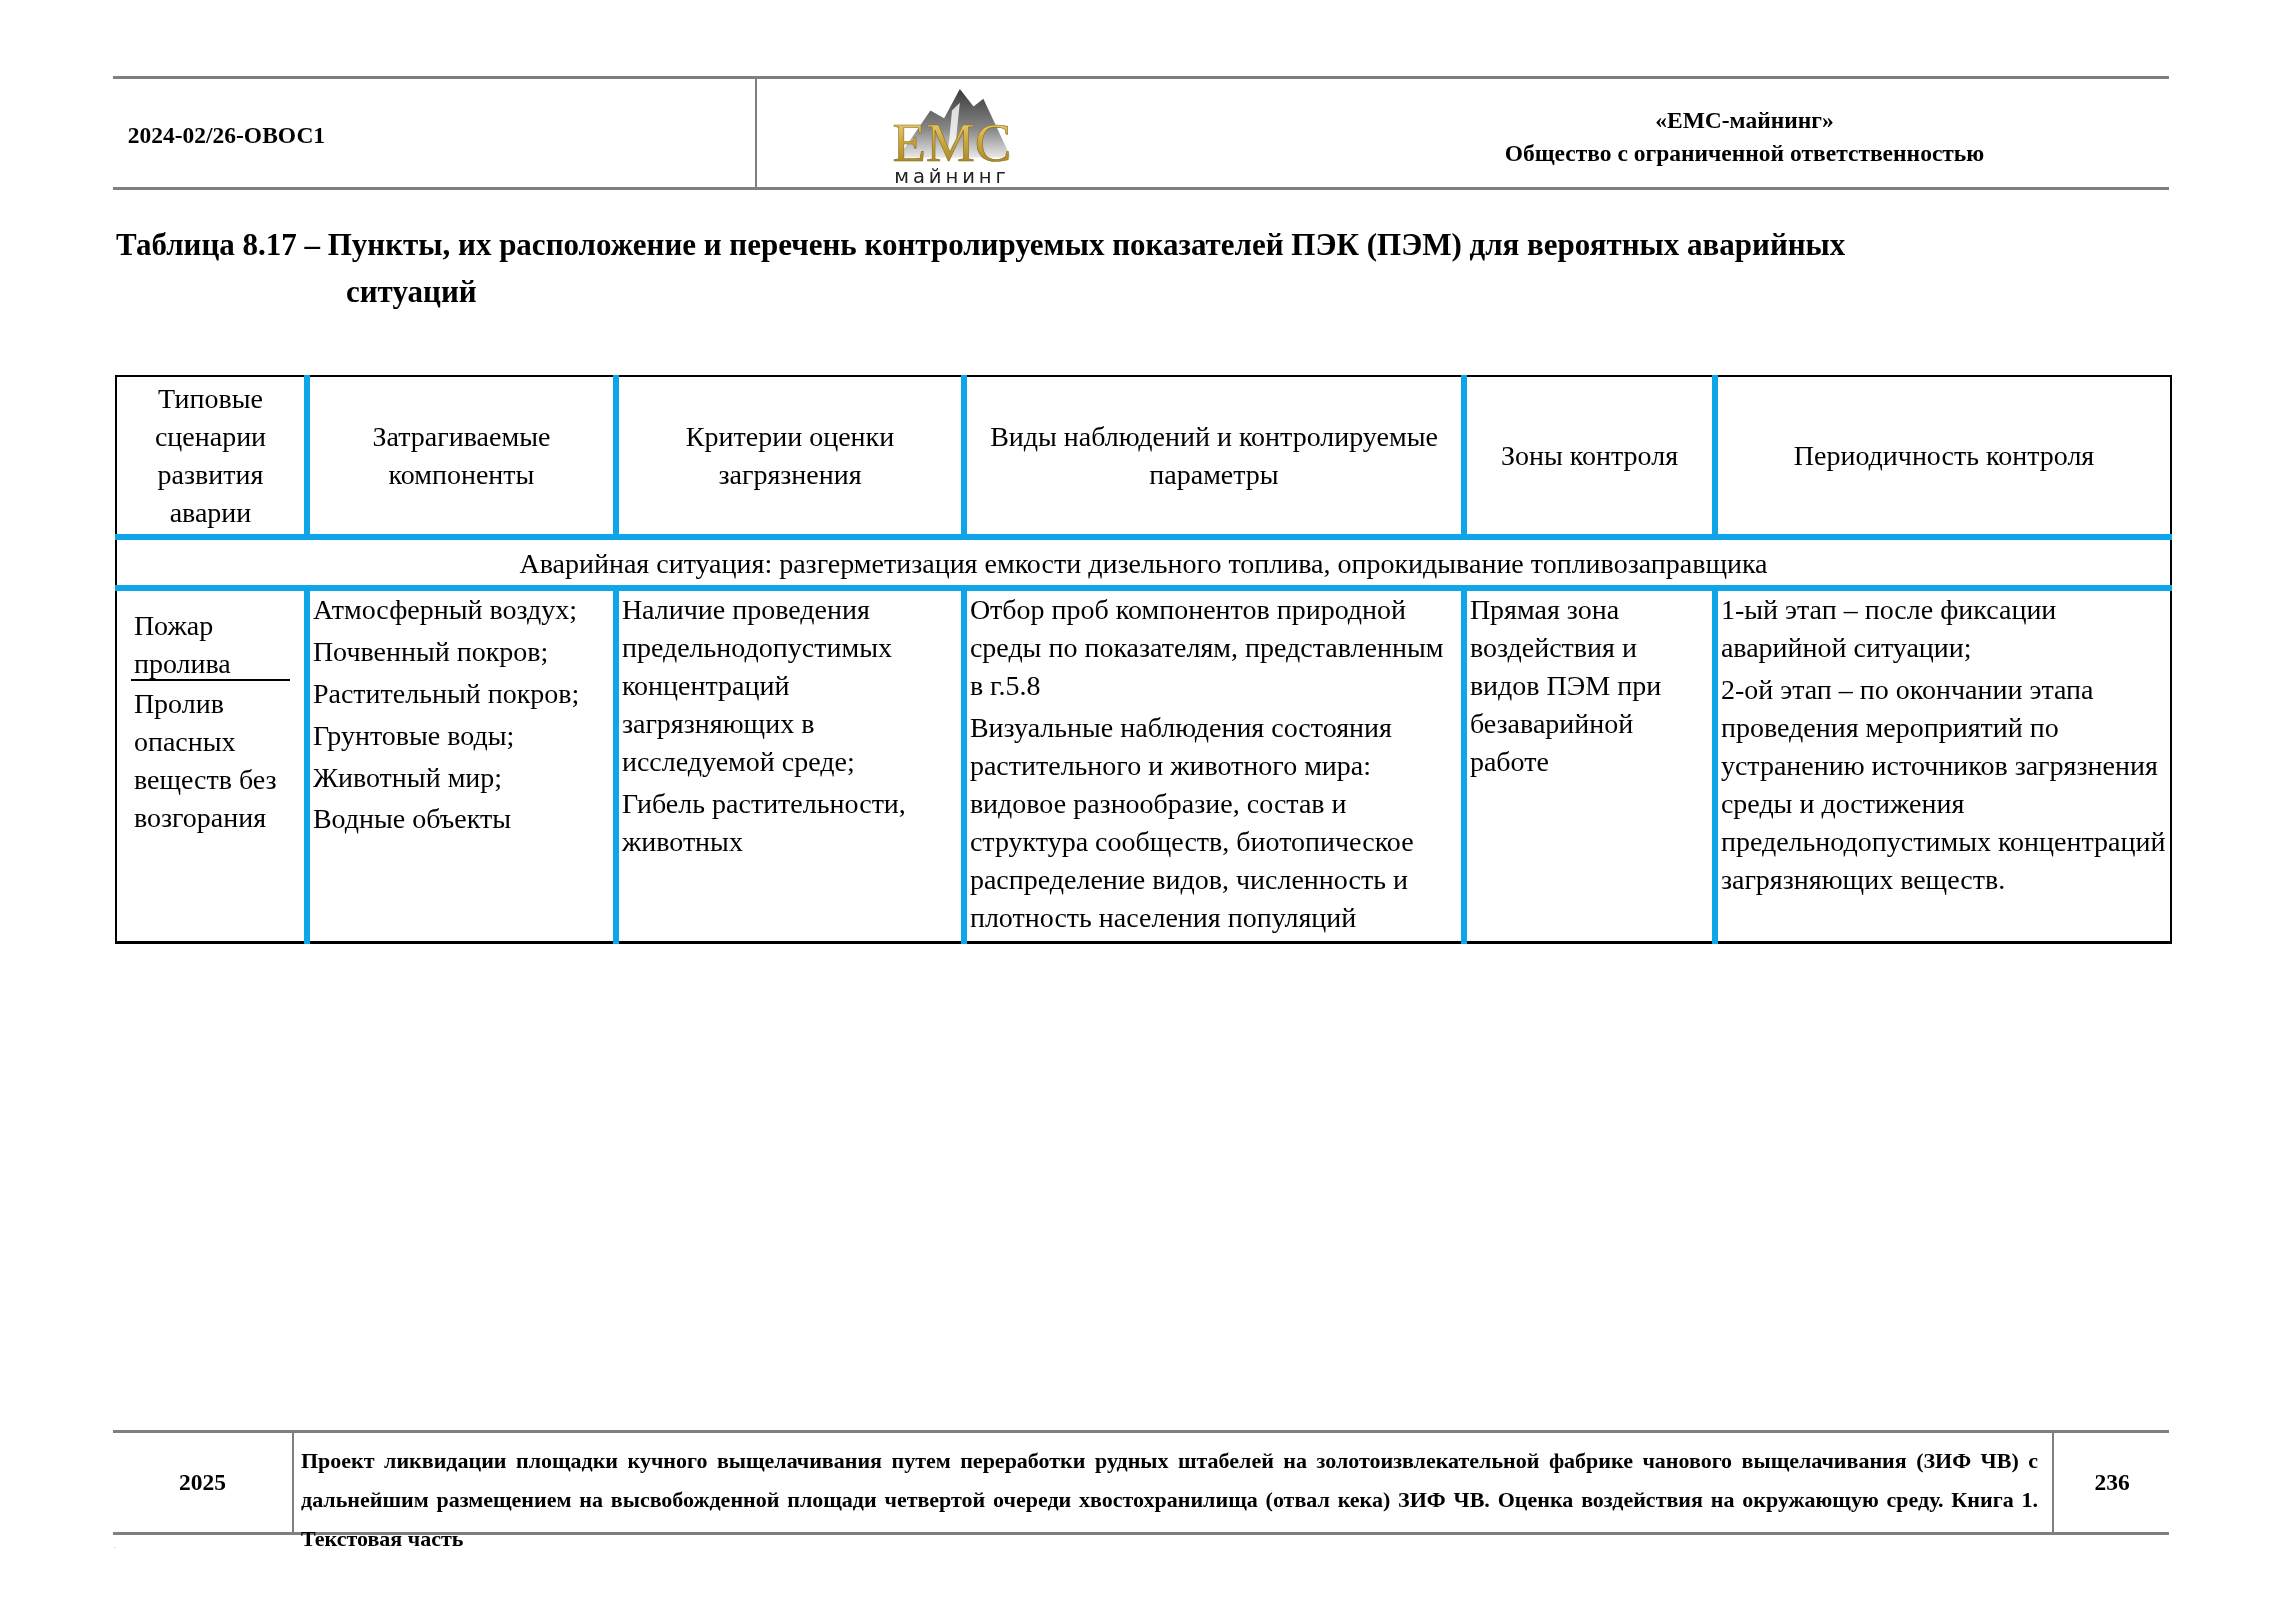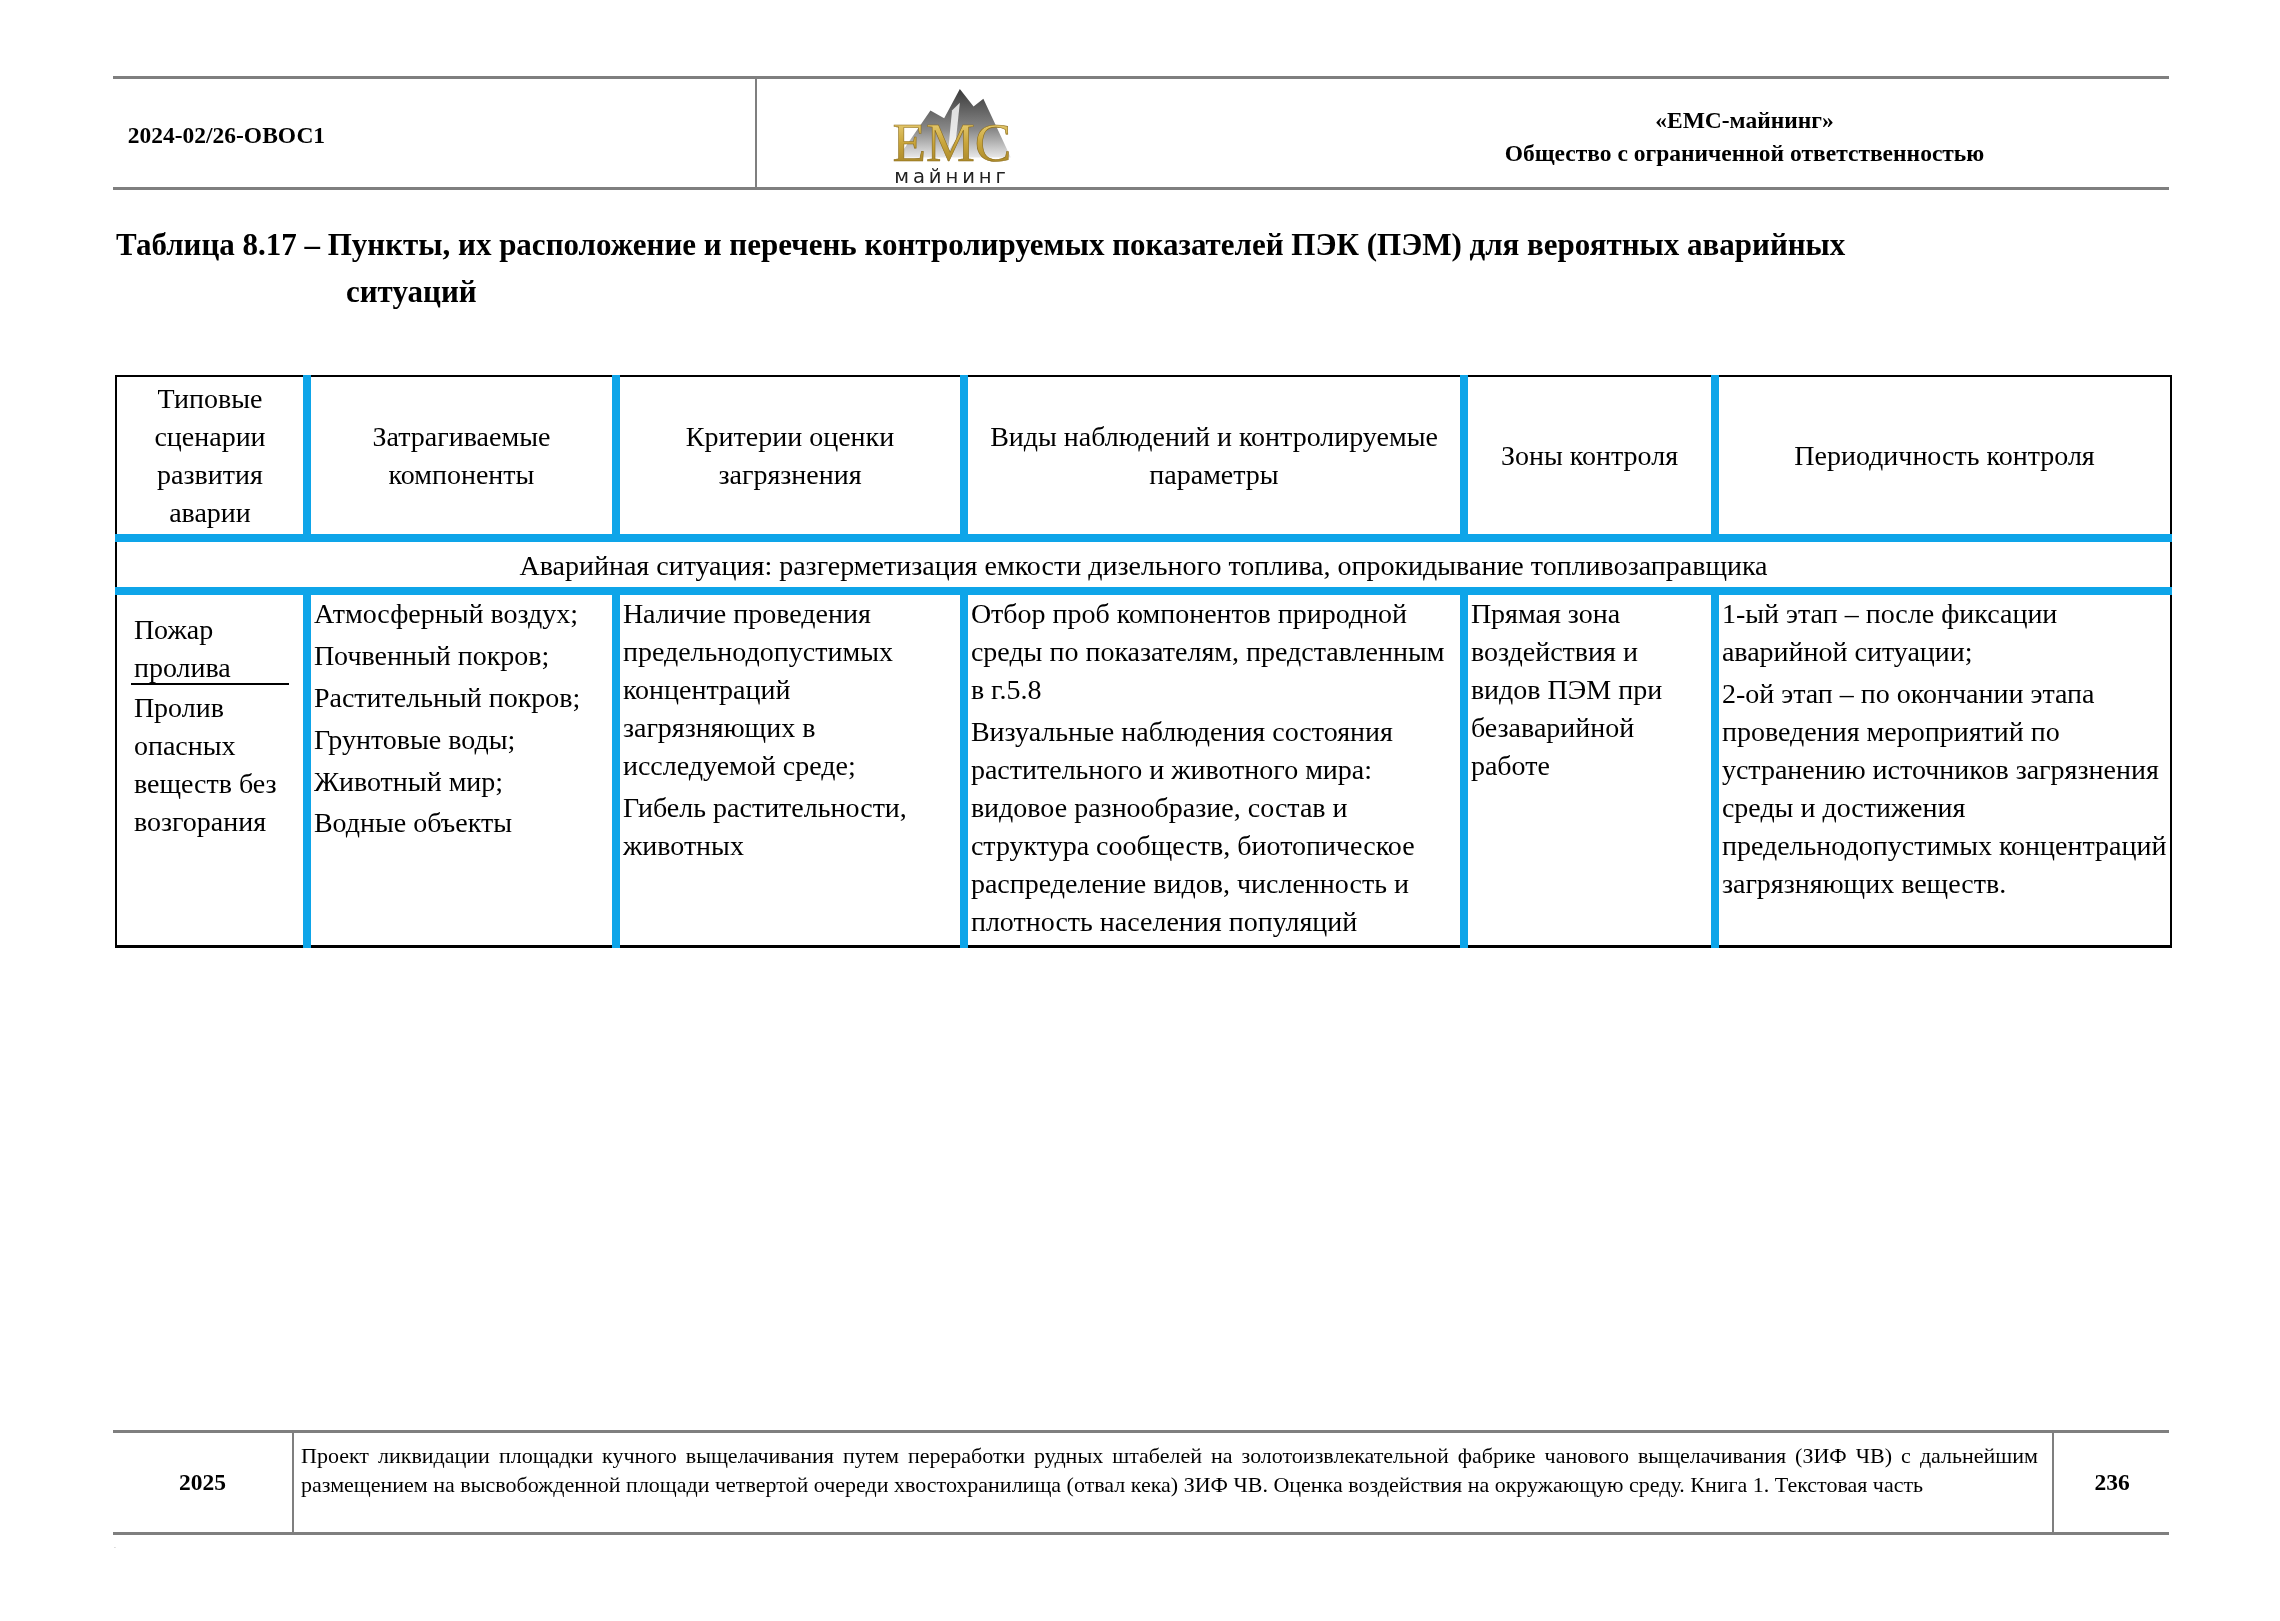--- a/index.html
+++ b/index.html
@@ -18,42 +18,42 @@
   .hdr-org div { margin-left:127px; width:1049px; text-align:center; }
 
   
   .title { position:absolute; left:116px; top:221px; width:2058px; font-weight:bold;
            font-size:31px; line-height:47px; }
   .title .l2 { display:block; padding-left:230px; }
 
   
   table.main { position:absolute; left:115px; top:333px; width:2054px;
                border-collapse:collapse; table-layout:fixed; font-size:28px; line-height:38px;margin-top:42px; }
-  table.main td, table.main th { border:8px solid #0ea5e9; vertical-align:top; padding:0 2.9px; }
+  table.main td, table.main th { border:6px solid #0ea5e9; vertical-align:top; padding:0 2.9px; }
   table.main .outer-l { border-left:2.9px solid #000; }
   table.main .outer-r { border-right:2.9px solid #000; }
   table.main th { font-weight:normal; text-align:center; vertical-align:middle;
                   height:157px; padding:0 5.9px; border-top:2.9px solid #000; border-bottom:3.9px solid #000; }
   table.main td.section { text-align:center; height:43px; vertical-align:middle;
                           border-bottom:2.9px solid #000; padding-top:2px; }
   table.main tr.last td { border-bottom:3.9px solid #000; }
   .p { display:block; margin-bottom:2px; }
   .scen-cell { padding:14px !important; }
   .scen1 { border-bottom:2px solid #000; padding:2px 2.9px 2px 2.9px; height:76px; box-sizing:border-box; }
   .scen2 { padding:3.9px 2.9px 0 2.9px; }
   .col2 .p, .col3 .p, .col4 .p, .col6 .p { margin-bottom:3.9px; }
 
   
   .ftr { position:absolute; left:113px; top:1430px; width:2056px; height:105px;
          border-top:3.9px solid #7f7f7f; border-bottom:3.9px solid #7f7f7f; box-sizing:border-box; }
   .ftr-year { position:absolute; left:0; top:0; width:181px; height:100%;
               border-right:2.9px solid #7f7f7f; box-sizing:border-box; font-weight:bold;
               font-size:23.5px; display:flex; align-items:center; justify-content:center; }
   .ftr-text { position:absolute; left:188px; top:7.8px; width:1737px; font-size:22px;
-              line-height:29px; text-align:justify; text-align-last:left; }
+              line-height:39px; text-align:justify; text-align-last:left;font-weight:bold; }
   .ftr-page { position:absolute; left:1939px; top:0; width:118px; height:100%;
               border-left:2.9px solid #7f7f7f; box-sizing:border-box; font-weight:bold;
               font-size:23.5px; display:flex; align-items:center; justify-content:center; }
   .dot { position:absolute; left:114px; top:1541px; font-size:7.8px; color:#999; }
 </style>
 </head>
 <body>
 
 <div class="hdr">
   <div class="hdr-left">

